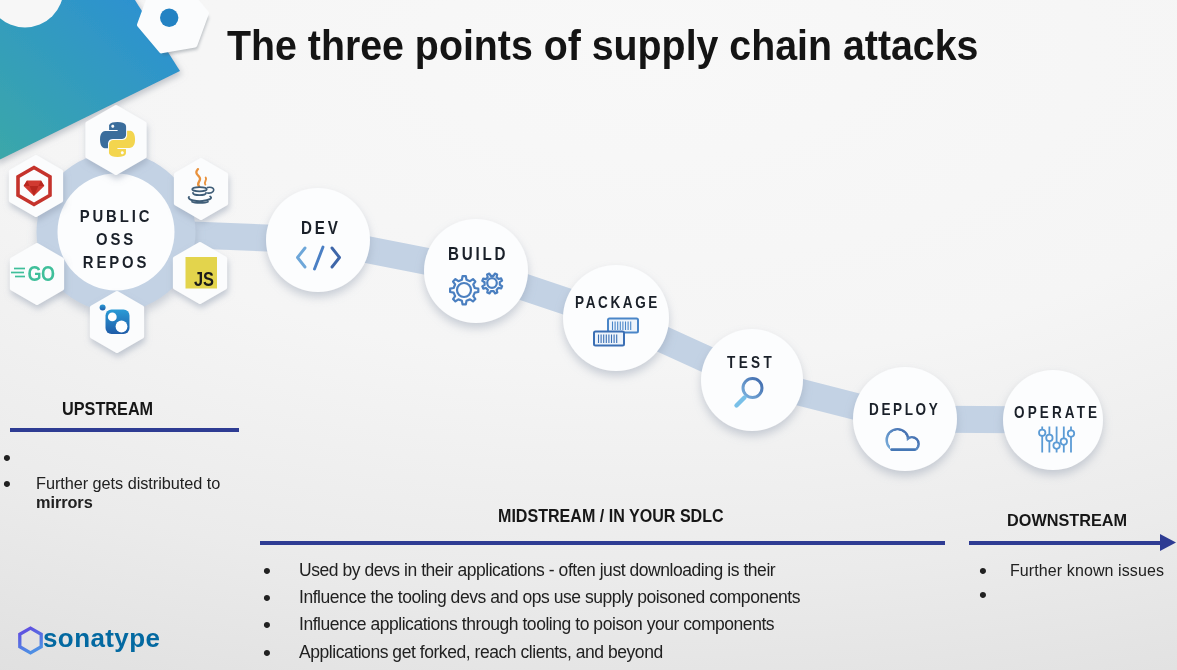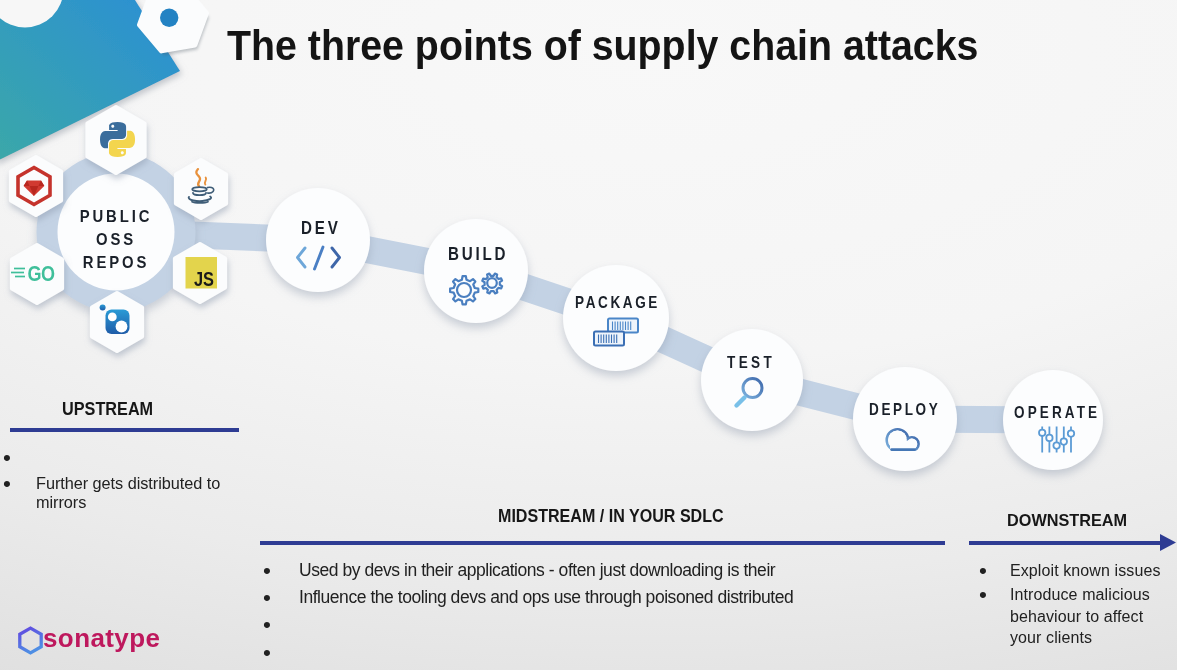--- a/index.html
+++ b/index.html
@@ -9,21 +9,21 @@
 }
 .page { position:relative; width:1177px; height:670px; }
 svg.base { position:absolute; left:0; top:0; }
 .title { position:absolute; left:227px; top:22px; font-size:42px; font-weight:bold; color:#141414;
   transform:scaleX(0.936); transform-origin:left top; white-space:nowrap; letter-spacing:0px; }
 .clabel { position:absolute; font-weight:bold; color:#1a2029; white-space:nowrap; }
 .hdr { position:absolute; font-weight:bold; color:#171717; white-space:nowrap; transform-origin:left top; }
 .bullets { position:absolute; color:#212121; }
 .bullets .li { display:flex; }
 .bullets .dot { flex:none; font-size:22.5px; line-height:inherit; }
-b { font-weight:normal; }
+b { font-weight:bold; }
 .sline { position:absolute; background:#2e3c93; height:4px; }
 </style>
 </head>
 <body>
 <div class="page">
 <svg class="base" width="1177" height="670" viewBox="0 0 1177 670">
 <defs>
   <linearGradient id="gcorner" x1="0%" y1="100%" x2="100%" y2="0%">
     <stop offset="0" stop-color="#3ba8a8"></stop>
     <stop offset="1" stop-color="#2a8ed6"></stop>
@@ -220,38 +220,39 @@
 
 <div class="hdr" style="left:497.8px; top:505px; font-size:19px; transform:scaleX(0.846);">MIDSTREAM / IN YOUR SDLC</div>
 <div class="sline" style="left:260px; top:540.7px; width:685px;"></div>
 <div class="bullets" style="left:263px; top:556.5px; font-size:17.5px; line-height:27.4px; letter-spacing:-0.45px;">
   <div class="li">
         <span class="dot" style="width:36px;">•</span>
         <span>Used by devs in their applications - often just downloading is their</span>
       </div>
   <div class="li">
         <span class="dot" style="width:36px;">•</span>
-        <span>Influence the tooling devs and ops use through poisoned distributed</span>
-      </div>
-  <div class="li">
-        <span class="dot" style="width:36px;">•</span>
-      </div>
-  <div class="li">
-        <span class="dot" style="width:36px;">•</span>
+        <span>Influence the tooling devs and ops use supply poisoned components</span>
+      </div>
+  <div class="li">
+        <span class="dot" style="width:36px;">•</span>
+        <span>Influence applications through tooling to poison your components</span>
+      </div>
+  <div class="li">
+        <span class="dot" style="width:36px;">•</span>
+        <span>Applications get forked, reach clients, and beyond</span>
       </div>
 </div>
 
 <div class="hdr" style="left:1006.5px; top:510.5px; font-size:16.5px; transform:scaleX(0.985);">DOWNSTREAM</div>
 <div class="sline" style="left:969px; top:540.5px; width:196px;"></div>
 <div class="bullets" style="left:979px; top:559.5px; font-size:16px; line-height:21.6px; width:210px; letter-spacing:0.1px;">
   <div class="li" style="margin-bottom:3px;">
         <span class="dot" style="width:31px;">•</span>
-        <span>Exploit known issues</span>
+        <span>Further known issues</span>
       </div>
   <div class="li">
         <span class="dot" style="width:31px;">•</span>
-        <span>Introduce malicious<br>behaviour to affect<br>your clients</span>
-      </div>
-</div>
-
-<div style="position:absolute; left:43px; top:622.5px; font-size:26px; color:#be185d; font-weight:600; letter-spacing:0.4px;">sonatype</div>
+      </div>
+</div>
+
+<div style="position:absolute; left:43px; top:622.5px; font-size:26px; color:#0369a1; font-weight:600; letter-spacing:0.4px;">sonatype</div>
 
 </div>
 
 </body></html>

